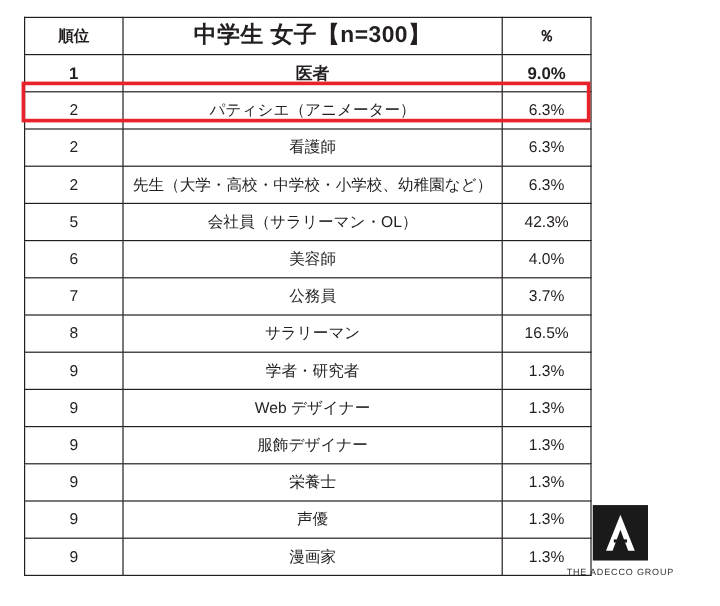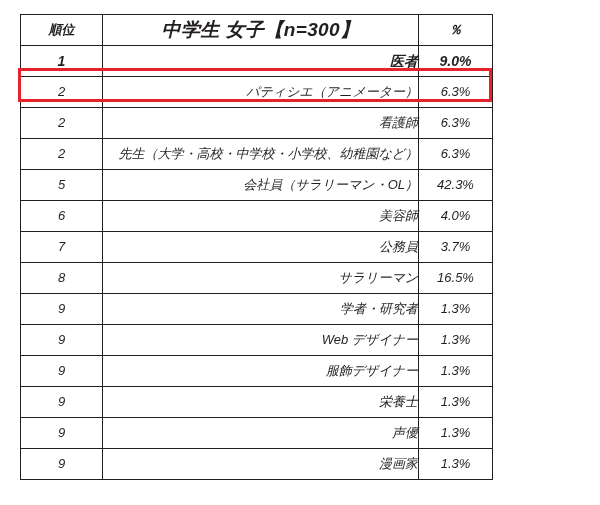--- a/index.html
+++ b/index.html
@@ -14,21 +14,20 @@
     color: #231f20;
     overflow: hidden;
     position: relative;
   }
   .page {
     position: relative;
     width: 580px;
     height: 505px;
     box-sizing: border-box;
     padding: 14px 16px 0 16px;
-    font-style: italic;
   }
   table.ranking {
     border-collapse: collapse;
     width: 472px;
     margin-left: 4px;
     table-layout: fixed;
   }
   table.ranking col.c-rank { width: 82px; }
   table.ranking col.c-job { width: 316px; }
   table.ranking col.c-pct { width: 74px; }
@@ -46,21 +45,21 @@
     font-size: 14px;
     text-align: center;
     height: 40px;
   }
   thead th.th-job { font-size: 19px; letter-spacing: 0.4px; }
   td.rank {
     text-align: center;
     font-size: 13px;
   }
   td.job {
-    text-align: right;
+    text-align: center;
     padding-left: 10px;
     font-size: 12.5px;
   }
   td.pct {
     text-align: center;
     font-size: 13px;
     margin-top: 16px;
   }
   tr.top td {
     font-weight: bold;
@@ -188,14 +187,24 @@
       <tr>
         <td class="rank">9</td>
         <td class="job">漫画家</td>
         <td class="pct">1.3%</td>
       </tr>
     </tbody>
   </table>
 
   <div class="highlight-frame"></div>
 
+  <div class="logo">
+    <div class="mark">
+      <svg width="46" height="46" viewBox="0 0 46 46" aria-hidden="true">
+        <rect x="0" y="0" width="46" height="46" fill="#1a1a1a"></rect>
+        <path d="M23 8 L35 38 L29.5 38 L23 20.5 L16.5 38 L11 38 Z" fill="#ffffff"></path>
+        <rect x="17.5" y="28.5" width="11" height="2.6" fill="#1a1a1a"></rect>
+      </svg>
+    </div>
+    <div class="caption">THE ADECCO GROUP</div>
+  </div>
 
 </div>
 
 </body></html>

